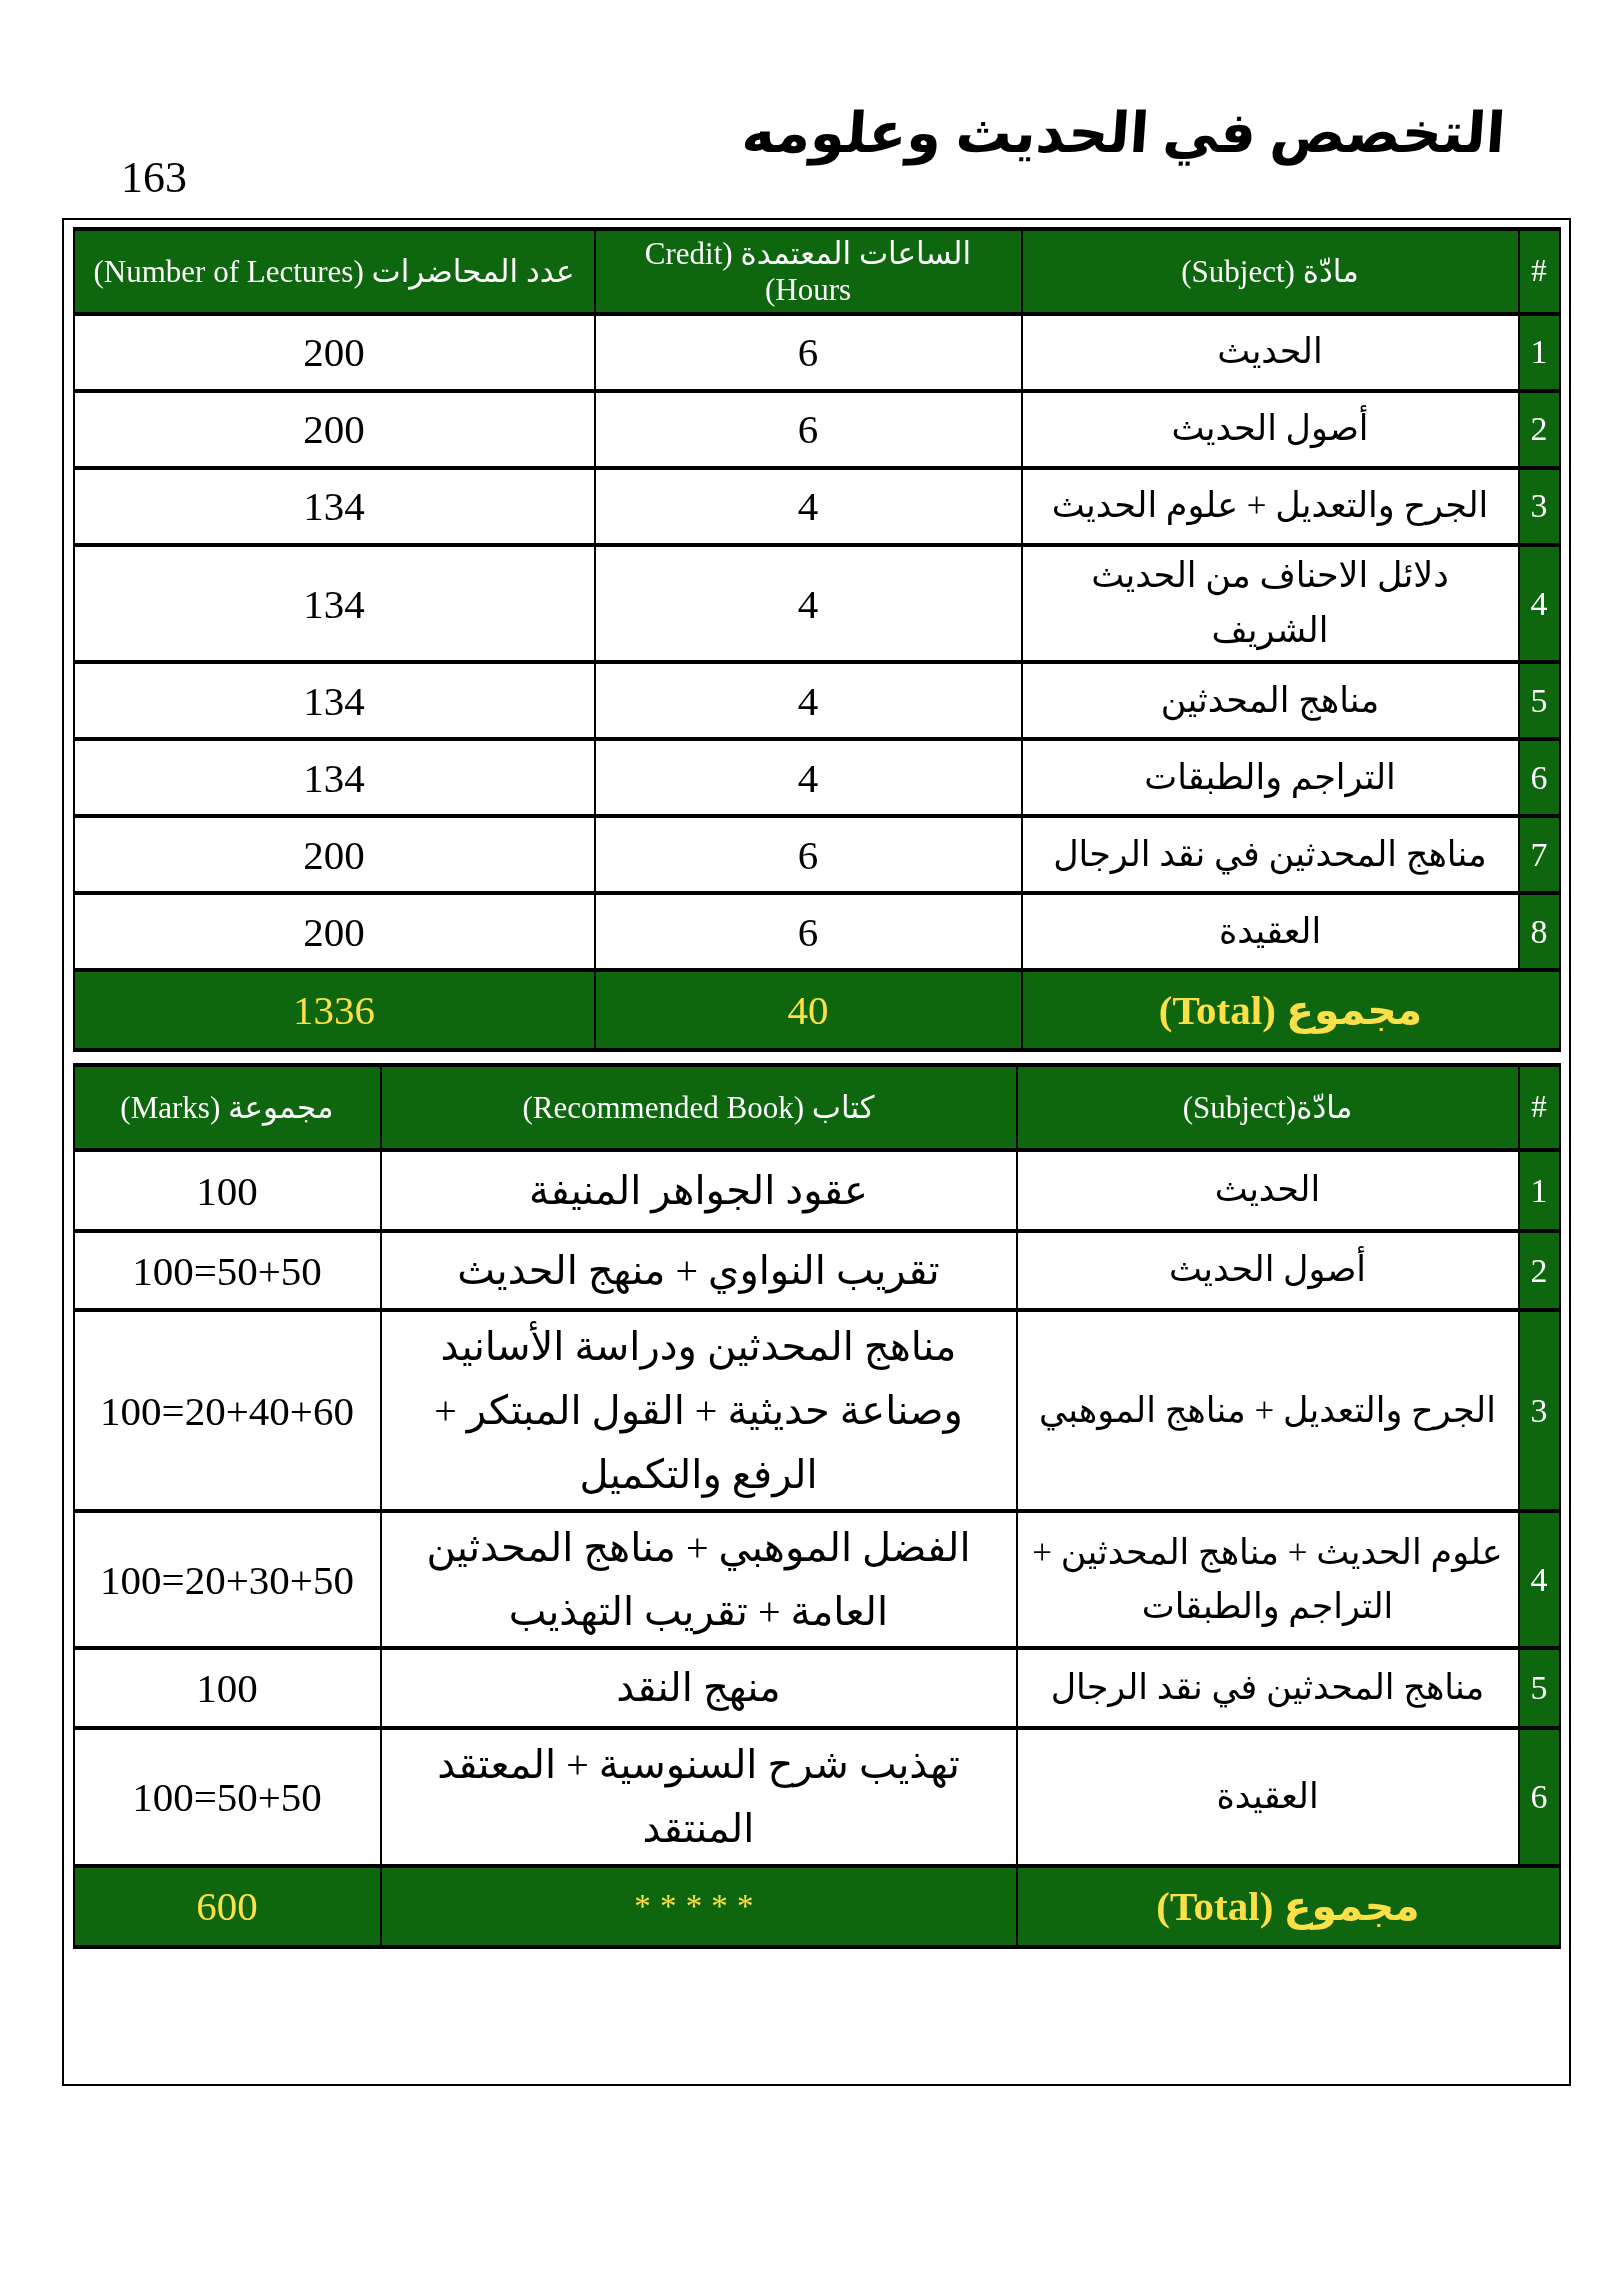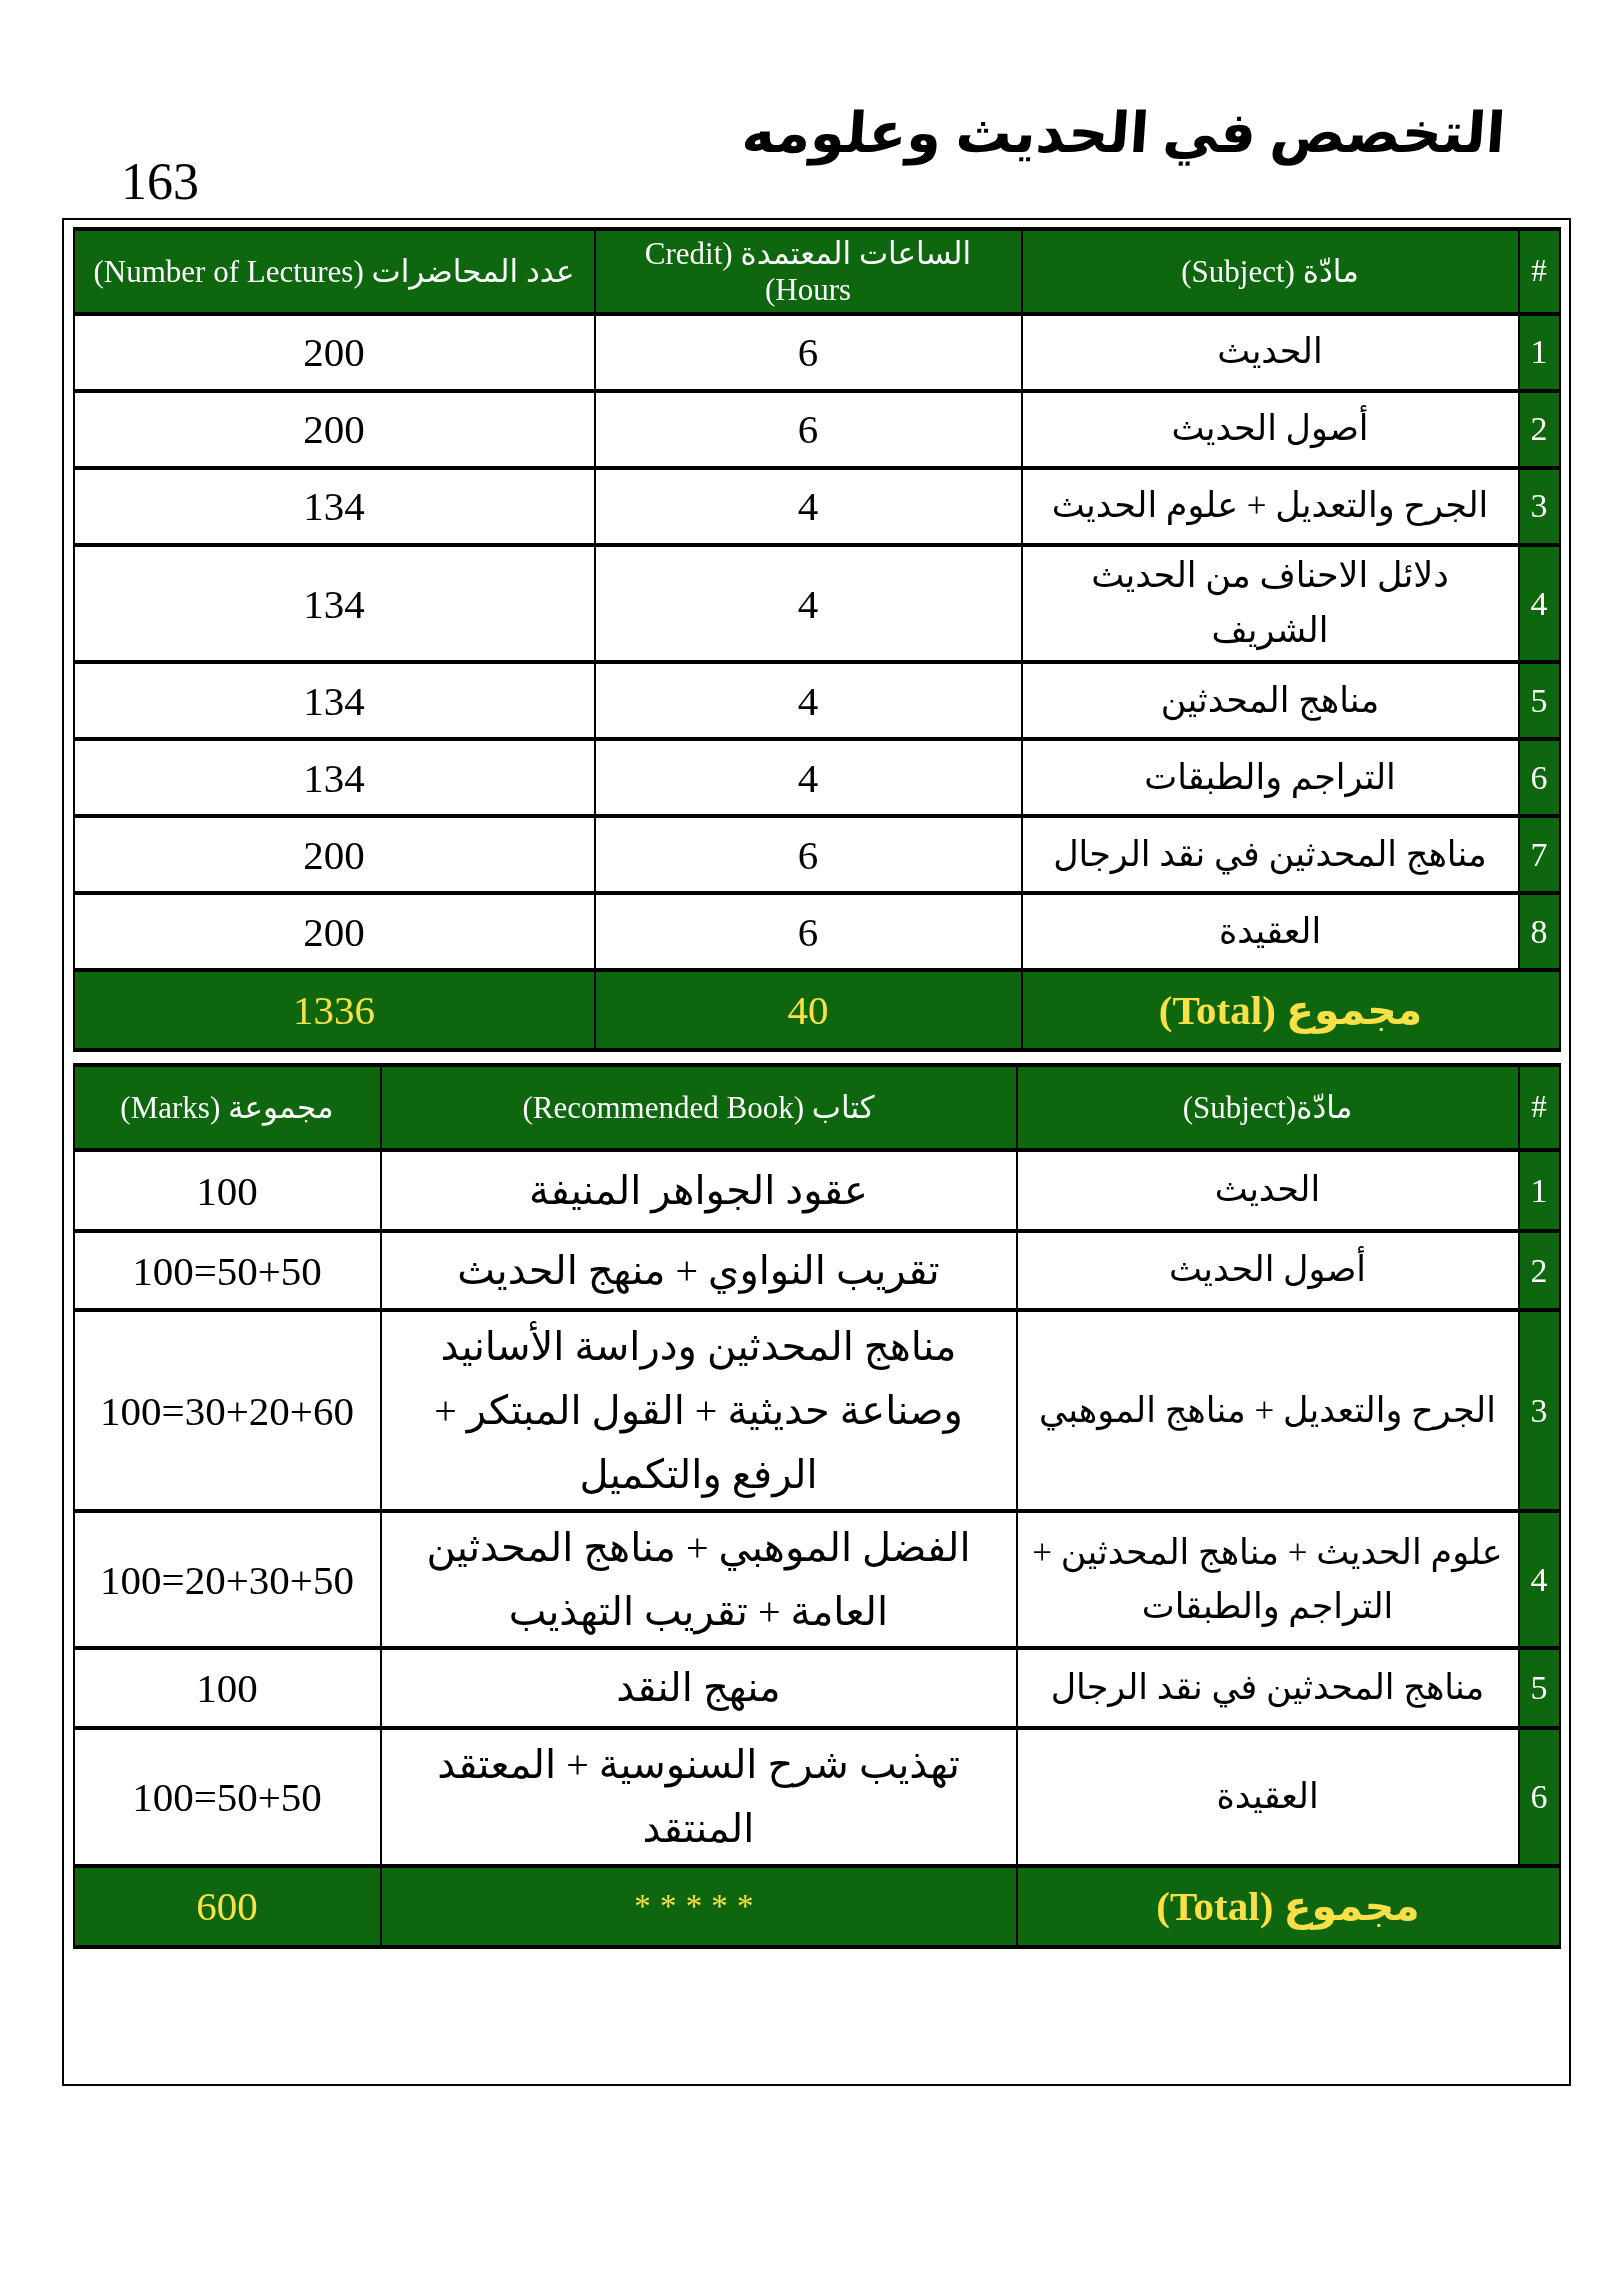--- a/index.html
+++ b/index.html
@@ -13,21 +13,21 @@
     position: relative;
     font-family: "Liberation Serif", "DejaVu Sans", serif;
     color: #000;
   }
 
   
   .page-number {
     position: absolute;
     left: 121px;
     top: 156px;
-    font-size: 52px;
+    font-size: 44px;
     line-height: 1;
   }
   .doc-header-title {
     position: absolute;
     right: 118px;
     top: 103px;
     font-size: 56px;
     font-weight: bold;
     line-height: 1.1;
     direction: rtl;
@@ -216,21 +216,21 @@
     <tr style="height:79px">
       <td class="cell-index">2</td>
       <td class="cell-subject">أصول الحديث</td>
       <td class="cell-book">تقريب النواوي + منهج الحديث</td>
       <td class="cell-num">100=50+50</td>
     </tr>
     <tr style="height:139px">
       <td class="cell-index">3</td>
       <td class="cell-subject">الجرح والتعديل + مناهج الموهبي</td>
       <td class="cell-book">مناهج المحدثين ودراسة الأسانيد وصناعة حديثية + القول المبتكر + الرفع والتكميل</td>
-      <td class="cell-num">100=30+20+60</td>
+      <td class="cell-num">100=20+40+60</td>
     </tr>
     <tr style="height:136px">
       <td class="cell-index">4</td>
       <td class="cell-subject">علوم الحديث + مناهج المحدثين + التراجم والطبقات</td>
       <td class="cell-book">الفضل الموهبي + مناهج المحدثين العامة + تقريب التهذيب</td>
       <td class="cell-num">100=20+30+50</td>
     </tr>
     <tr style="height:80px">
       <td class="cell-index">5</td>
       <td class="cell-subject">مناهج المحدثين في نقد الرجال</td>

